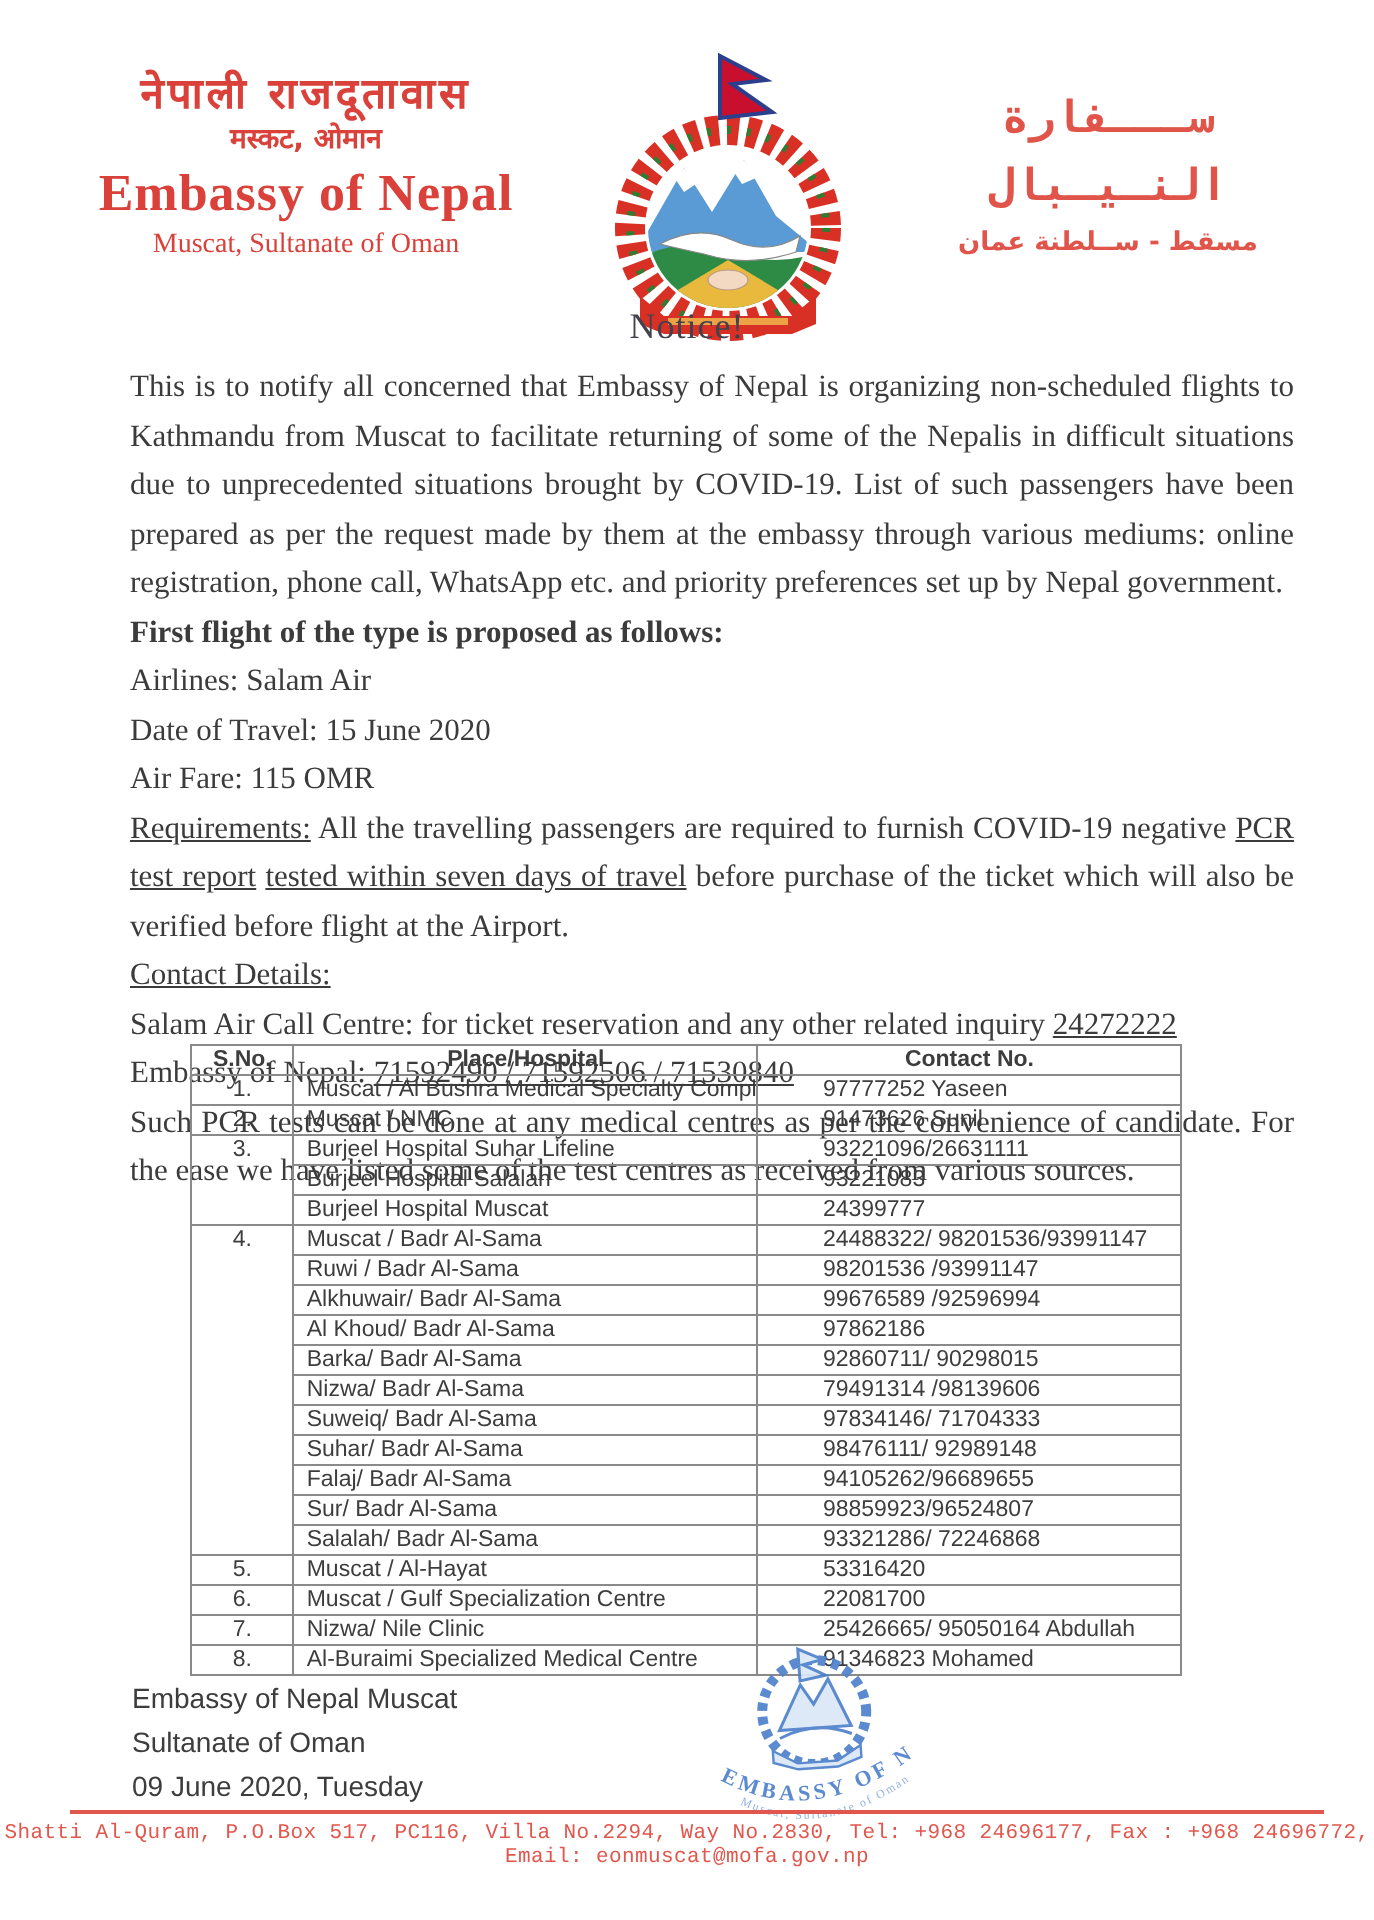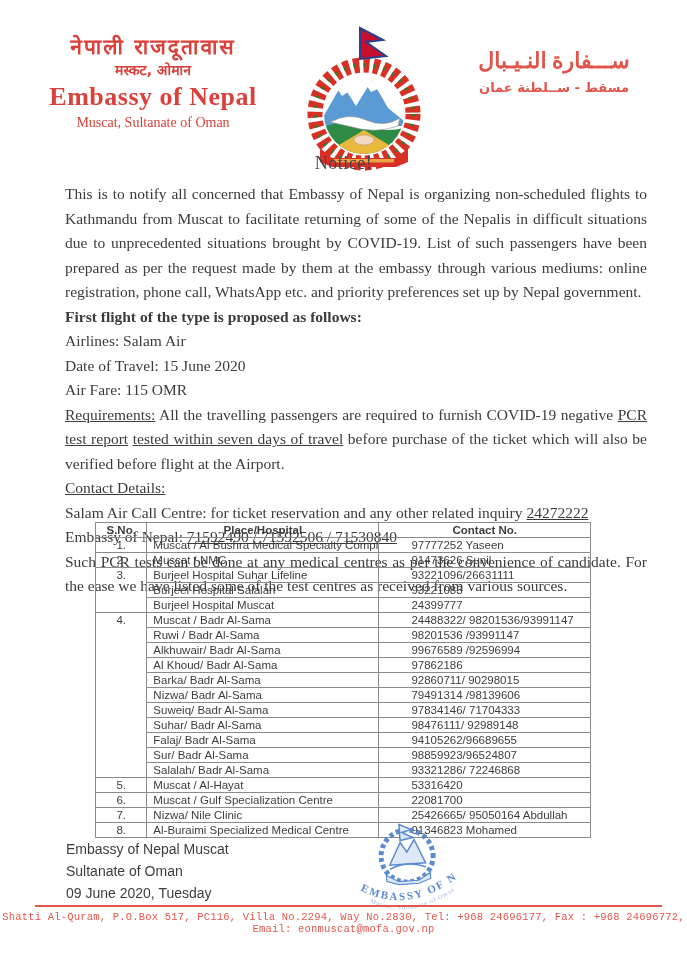--- a/index.html
+++ b/index.html
@@ -19,21 +19,21 @@
     display:flex;justify-content:space-between;align-items:flex-start;
     padding:0 28px;
   }
   .hdr-left{width:250px;text-align:center;color:#d9413a;margin-top:8px;}
   .hdr-left .dev1{font-family:"DejaVu Sans",sans-serif;font-size:21px;font-weight:bold;letter-spacing:2px;line-height:26px;}
   .hdr-left .dev2{font-family:"DejaVu Sans",sans-serif;font-size:14px;font-weight:bold;line-height:20px;}
   .hdr-left .eng1{font-size:26px;font-weight:bold;line-height:34px;letter-spacing:.5px;}
   .hdr-left .eng2{font-size:14px;line-height:18px;}
   .hdr-center{width:130px;text-align:center;}
   .hdr-right{width:210px;text-align:center;color:#e0544a;direction:rtl;margin-top:18px;}
-  .hdr-right .ar1{font-family:Liberation Serif, serif;font-size:22px;font-weight:bold;line-height:34px;}
+  .hdr-right .ar1{font-family:Liberation Mono, monospace;font-size:22px;font-weight:bold;line-height:34px;}
   .hdr-right .ar2{font-family:"DejaVu Sans",sans-serif;font-size:13px;font-weight:bold;line-height:20px;}
   
   .notice-title{
     position:absolute;top:153px;left:0;right:0;
     text-align:center;font-size:18px;color:#42424e;letter-spacing:.5px;
   }
   
   .body-text{
     position:absolute;top:182px;left:65px;right:40px;
     font-size:15.5px;line-height:24.5px;text-align:justify;

